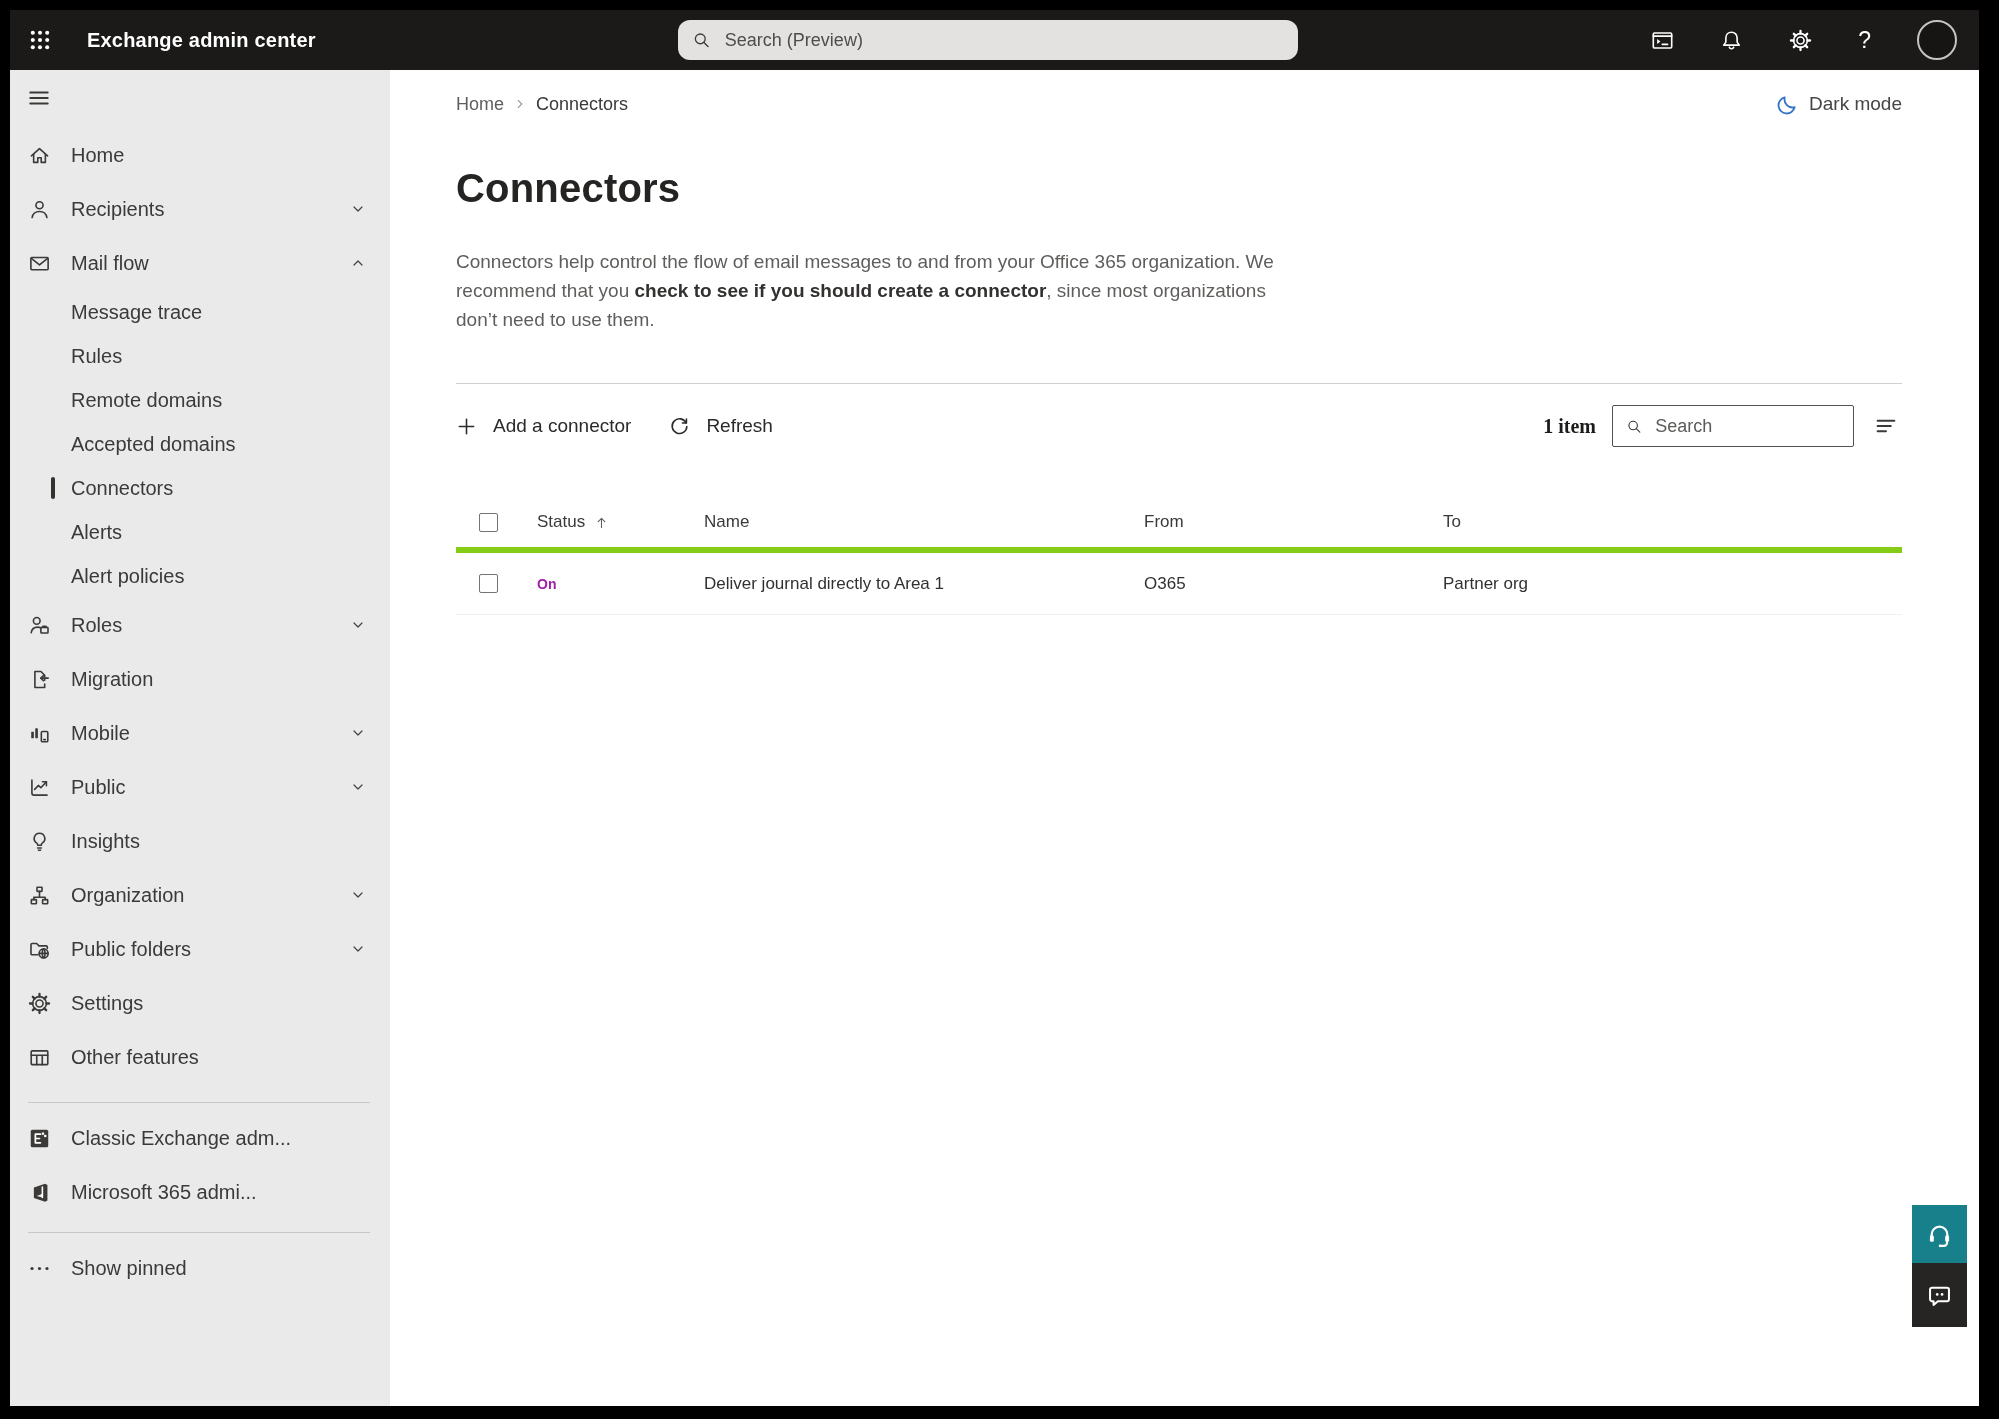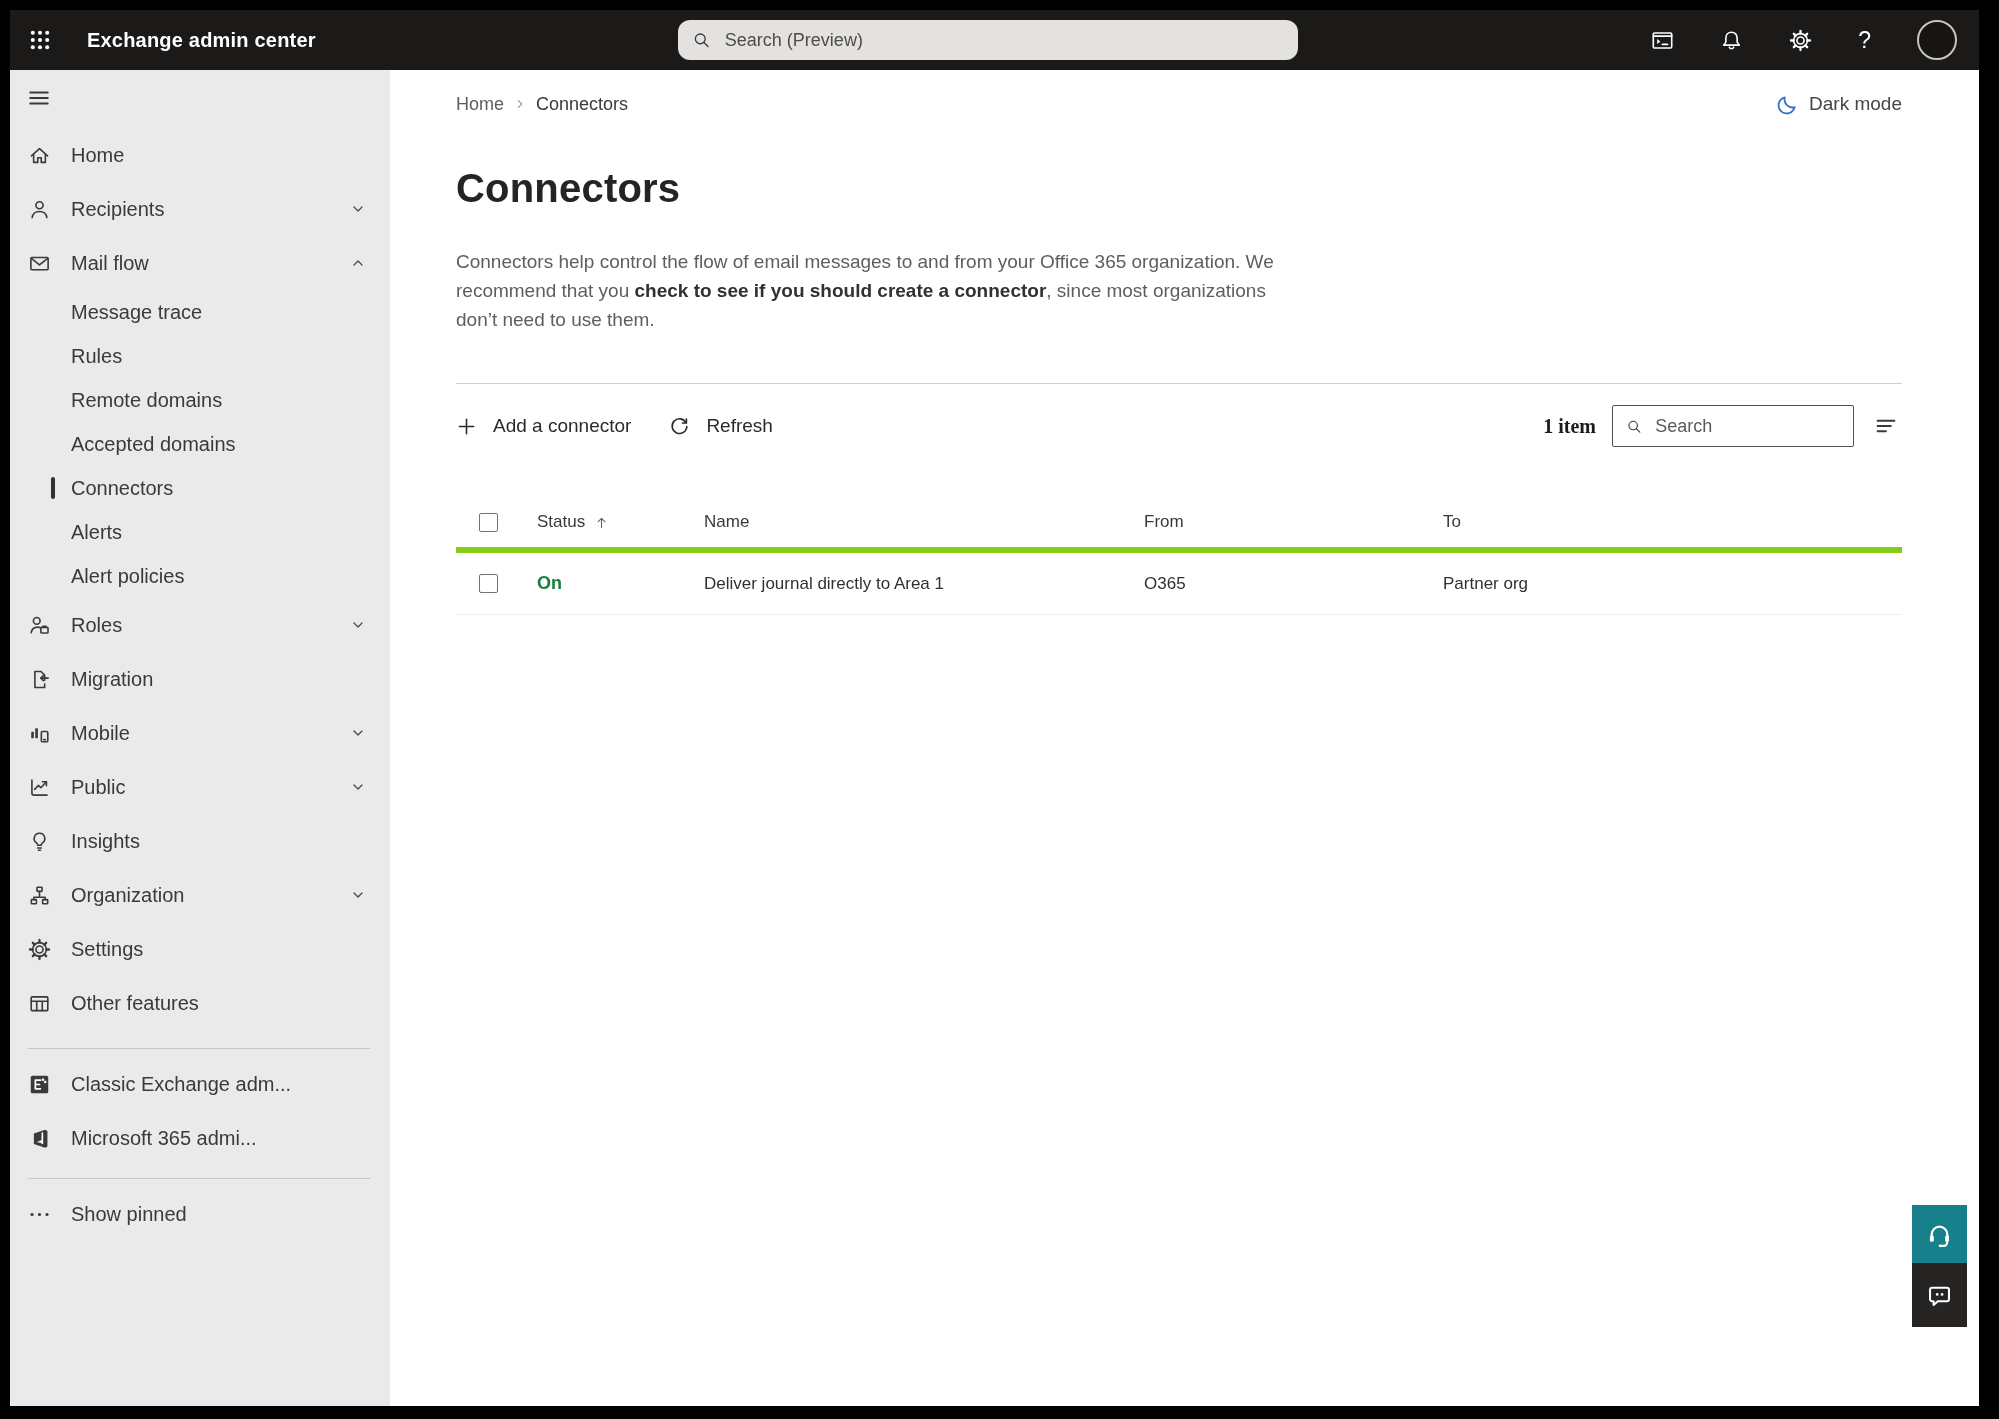--- a/index.html
+++ b/index.html
@@ -67,21 +67,21 @@
   .sort-btn{margin-left:18px;background:none;border:none;padding:0;width:30px;height:26px;color:#3b3a39;cursor:pointer}
 
   
   .grid{margin-top:50px}
   .grid-header,.grid-row{display:grid;grid-template-columns:81px 167px 440px 299px 1fr;align-items:center}
   .grid-header{height:50px;border-bottom:6px solid #84cc16;font-size:17px;color:#3b3a39}
   .grid-row{height:61px;border-bottom:1px solid #f0efed;font-size:17px;color:#323130;cursor:pointer}
   .cb{width:19px;height:19px;border:1px solid #767472;border-radius:2px;margin-left:23px;background:#fff;box-sizing:border-box;cursor:pointer}
   .col-status-h{display:flex;align-items:center;gap:9px}
   .sort-arrow{width:15px;height:15px;color:#605e5c}
-  .status-on{font-weight:700;font-size:18px;color:#15803d}
+  .status-on{font-weight:700;font-size:14px;color:#a21caf}
 
   
   .float-stack{position:absolute;right:12px;top:1195px;width:55px}
   .fab{width:55px;display:flex;align-items:center;justify-content:center;border:none;padding:0;color:#fff;cursor:pointer}
   .fab.support{height:58px;background:#17808a}
   .fab.feedback{height:64px;background:#272524}
   .fab svg{width:27px;height:27px}
 </style>
 </head>
 <body>
@@ -376,20 +376,29 @@
         <svg class="ic ni">
             <use href="#i-insights"></use>
           </svg>
         <span class="lbl">Insights</span>
       </div>
       <div class="nav-item">
         <svg class="ic ni">
             <use href="#i-org"></use>
           </svg>
         <span class="lbl">Organization</span>
+        <svg class="ic chev">
+            <use href="#i-chev-down"></use>
+          </svg>
+      </div>
+      <div class="nav-item">
+        <svg class="ic ni">
+            <use href="#i-folders"></use>
+          </svg>
+        <span class="lbl">Public folders</span>
         <svg class="ic chev">
             <use href="#i-chev-down"></use>
           </svg>
       </div>
       <div class="nav-item">
         <svg class="ic ni">
             <use href="#i-gear"></use>
           </svg>
         <span class="lbl">Settings</span>
       </div>

